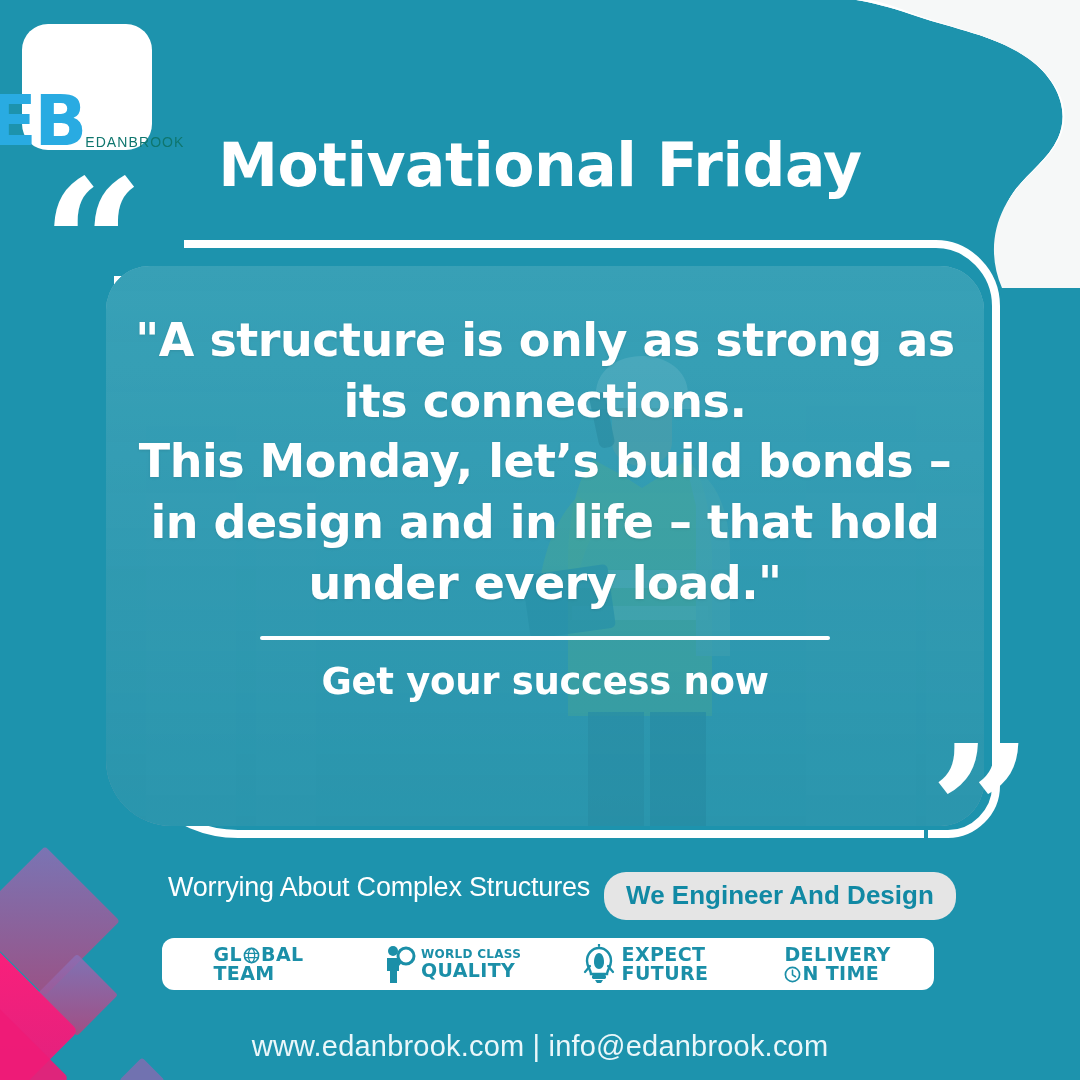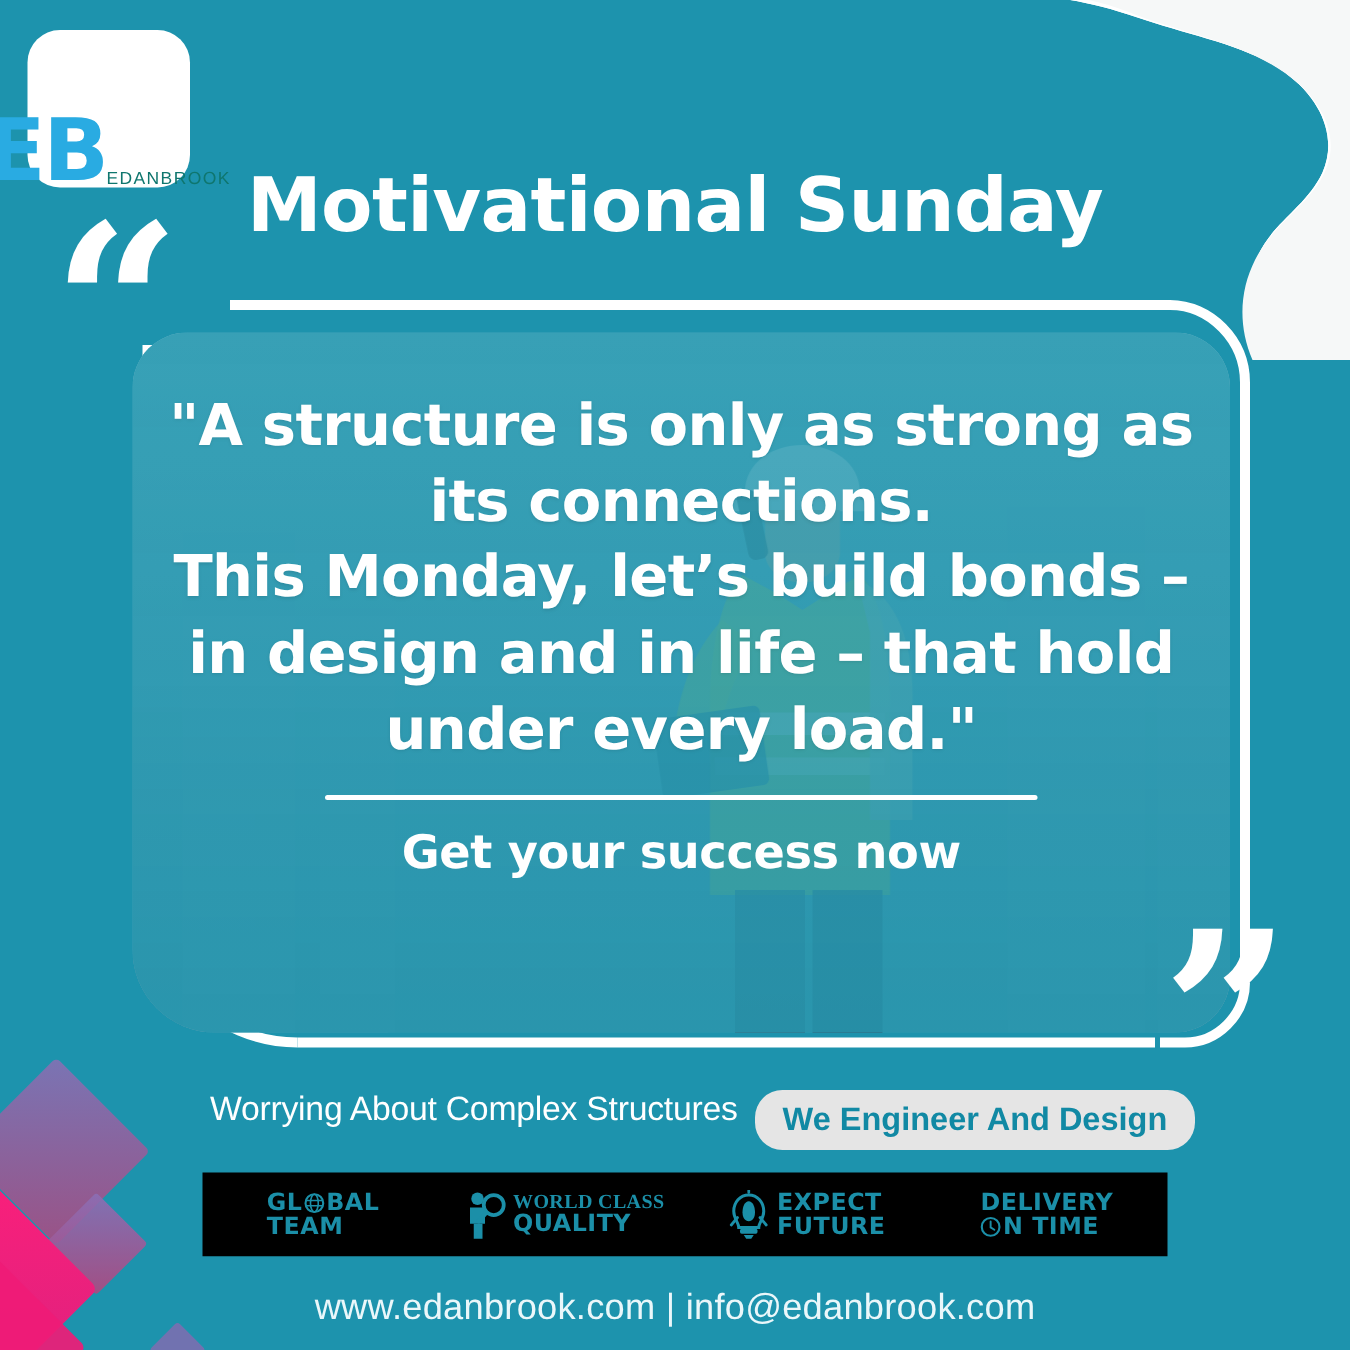--- a/index.html
+++ b/index.html
@@ -203,45 +203,46 @@
     white-space: nowrap;
     font-family: "Liberation Sans", sans-serif;
   }
 
   
   .badge-strip {
     position: absolute;
     left: 162px;
     top: 938px;
     width: 772px;
-    height: 67px;
-    background: #000000;
+    height: 52px;
+    background: #ffffff;
     display: flex;
     align-items: center;
+    border-radius: 12px;
   }
   .badge {
     flex: 1;
     display: flex;
     align-items: center;
     justify-content: center;
     gap: 5px;
     color: #1b8fa8;
   }
   .badge-ico { flex: 0 0 auto; display: block; }
   .badge-words {
     display: flex;
     flex-direction: column;
     line-height: 0.98;
     font-family: "DejaVu Sans", sans-serif;
     font-weight: bold;
     letter-spacing: 0.4px;
   }
   .bw-1 { font-size: 19px; }
   .bw-2 { font-size: 19px; }
-  .bw-small { font-size: 16px; letter-spacing: 0.3px; font-family: Liberation Serif, serif; }
+  .bw-small { font-size: 12px; letter-spacing: 0.3px; }
 
   
   .footer {
     position: absolute;
     left: 0;
     right: 0;
     top: 1030px;
     text-align: center;
     color: #eaf7fa;
     font-size: 29px;
@@ -265,21 +266,21 @@
   <svg class="blob-tr" viewBox="0 0 330 290" aria-hidden="true">
     <path d="M330,290 L250,290 C238,262 240,234 252,210 C268,178 300,164 310,134
              C320,104 300,74 266,54 C232,34 186,26 152,12 C134,5 118,1 104,0 L330,0 Z" fill="#f6f8f8"></path>
   </svg>
 
   <div class="logo-box">
     <div class="logo-eb">EB</div>
     <div class="logo-name">EDANBROOK</div>
   </div>
 
-  <div class="headline">Motivational Sunday</div>
+  <div class="headline">Motivational Friday</div>
 
   <div class="qmark qmark-open">“</div>
 
   <div class="card-wrap">
 
     <svg class="frame-svg" viewBox="0 0 912 618" aria-hidden="true">
 
       <path d="M96,4 L848,4" stroke="#ffffff" stroke-width="8" fill="none" stroke-linecap="butt"></path>
 
       <path d="M848,4 C880,4 908,32 908,66 L908,546" stroke="#ffffff" stroke-width="8" fill="none"></path>

